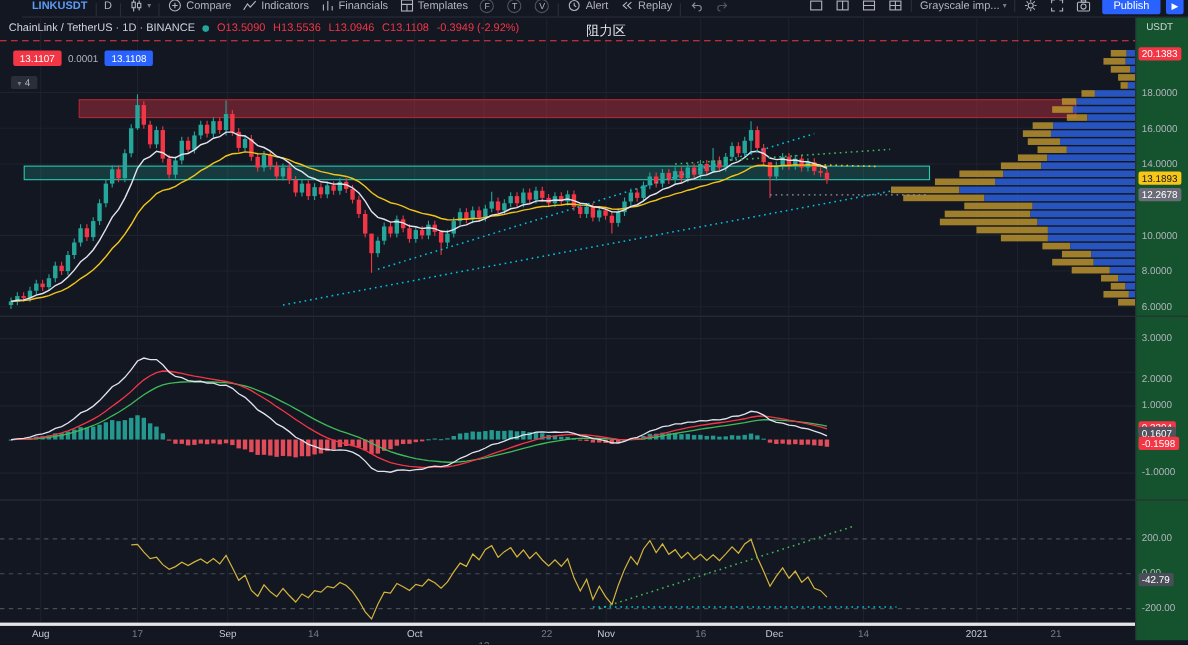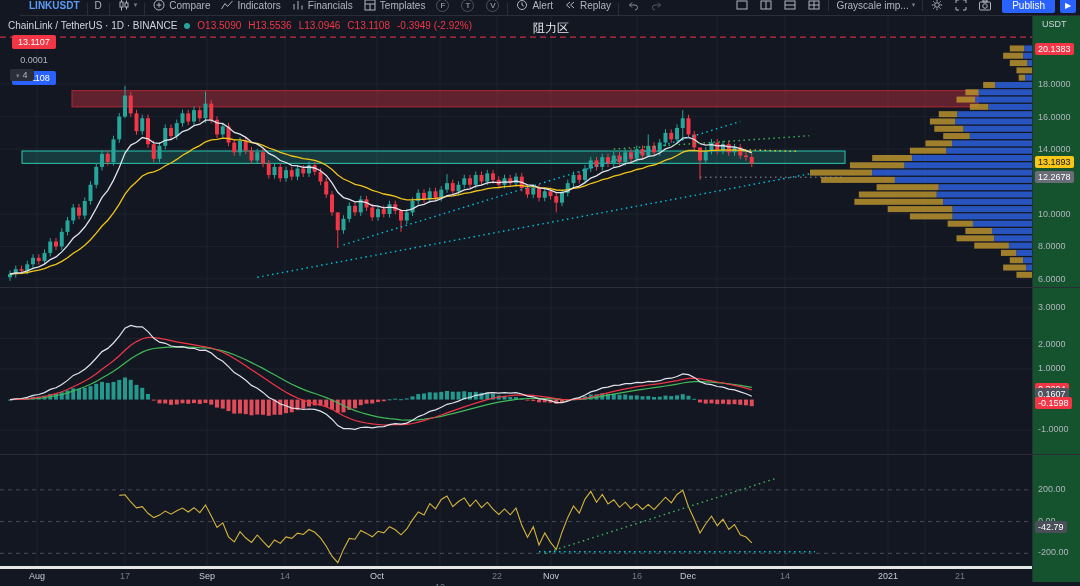--- a/index.html
+++ b/index.html
@@ -36,21 +36,21 @@
   .scale-col .tick { position:absolute; left:5px; }
   .scale-col .badge { position:absolute; left:2px; padding:1px 3px; border-radius:2px; font-size:9px; line-height:10px; }
   .scale-sep { position:absolute; left:0; width:100%; border-top:1px solid #2a2e39; }
   .currency-btn { position:absolute; top:3px; left:9px; font-size:9px; color:#d1d4dc; cursor:pointer; }
 
   
   .legend { position:absolute; top:4px; left:8px; display:flex; gap:7px; font-size:10px; align-items:center; z-index:6; }
   .legend .title { color:#d1d4dc; }
   .legend .dot { width:6px; height:6px; border-radius:50%; background:#26a69a; flex:none; }
   .legend .val { color:#f23645; }
-  .trade-widget { position:absolute; top:19px; left:12px; display:flex; align-items:center; gap:6px; z-index:6; font-size:9px;flex-direction:column; }
+  .trade-widget { position:absolute; top:30px; left:12px; display:flex; align-items:center; gap:6px; z-index:6; font-size:9px; }
   .tw-sell { background:#f23645; color:#fff; padding:2px 6px; border-radius:2px; cursor:pointer; }
   .tw-buy  { background:#2962ff; color:#fff; padding:2px 6px; border-radius:2px; cursor:pointer; }
   .tw-spread { color:#b2b5be; }
   .counter { position:absolute; top:53px; left:10px; background:#2a2e39; border-radius:2px; padding:1px 6px; font-size:9px; color:#b2b5be; z-index:6; cursor:pointer; }
   .counter .caret { margin-right:3px; }
   .zone-label { position:absolute; top:4px; left:533px; font-size:12px; color:#e8eaf0; z-index:6; }
 </style>
 </head>
 <body>
 
@@ -804,21 +804,21 @@
       <div class="time-axis" id="time-axis">
           <span class="bright" style="left: 37px;">Aug</span>
           <span style="left: 125px;">17</span>
           <span class="bright" style="left: 207px;">Sep</span>
           <span style="left: 285px;">14</span>
           <span class="bright" style="left: 377px;">Oct</span>
           <span style="left: 440px; margin-top: 11px;">12</span>
           <span style="left: 497px;">22</span>
           <span class="bright" style="left: 551px;">Nov</span>
           <span style="left: 637px;">16</span>
-          <span class="bright" style="left: 688px;">Dec</span>
+          <span class="bright" style="left: 704px;">Dec</span>
           <span style="left: 785px;">14</span>
           <span class="bright" style="left: 888px;">2021</span>
           <span style="left: 960px;">21</span>
         </div>
     </div>
 
     <div class="scale-col" id="scale-col">
       <div class="currency-btn">USDT</div>
     <div class="tick" style="top: 63.1557px;">18.0000</div>
         <div class="tick" style="top: 95.6108px;">16.0000</div>

